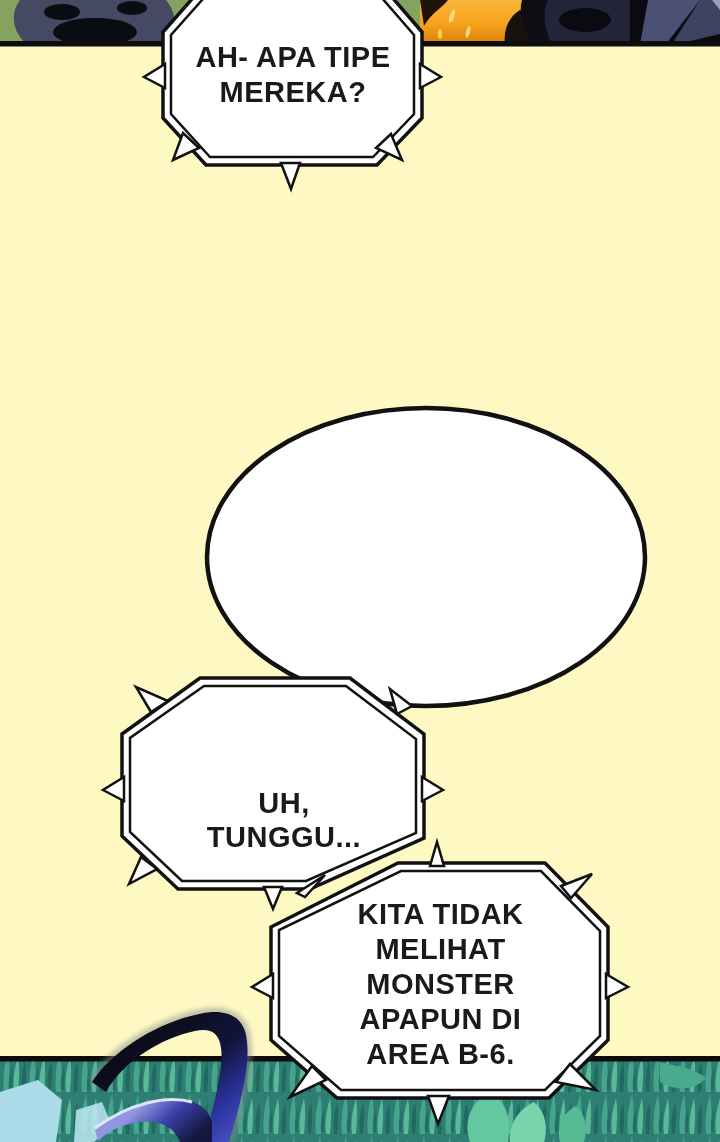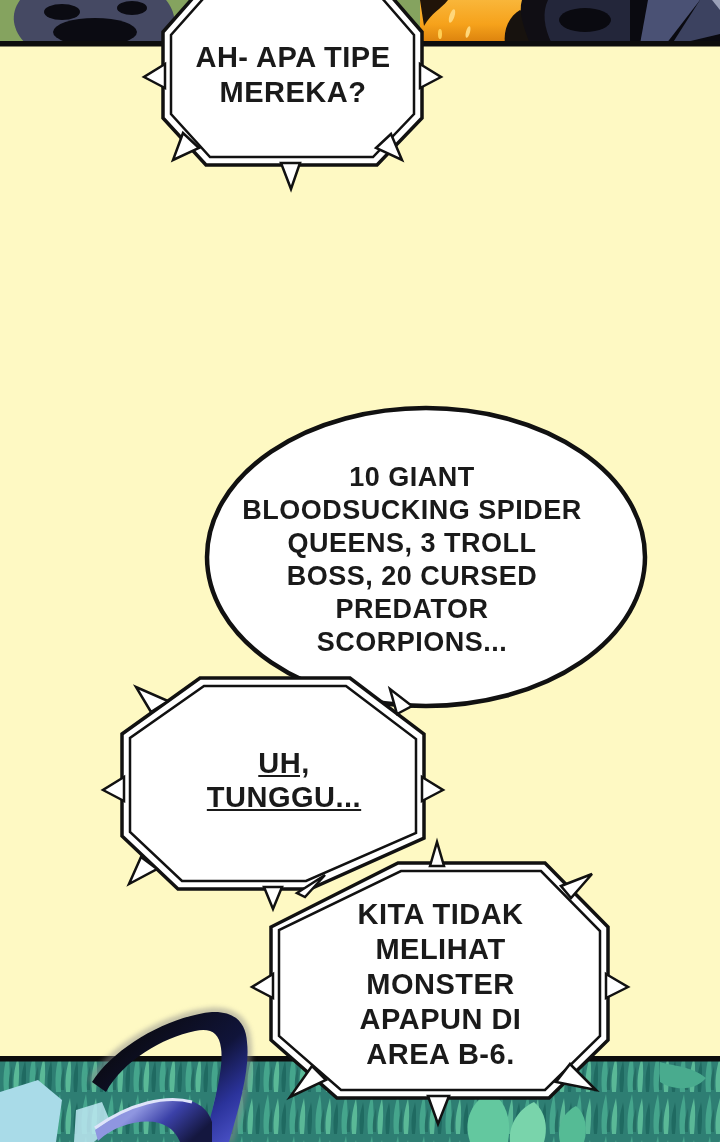--- a/index.html
+++ b/index.html
@@ -8,21 +8,21 @@
     font-family:"Liberation Sans", sans-serif;
   }
   .art-svg{position:absolute;left:0;top:0;width:720px;height:1142px;display:block;}
   .speech-text{
     position:absolute;text-align:center;white-space:pre-line;
     color:#1a1a1a;font-weight:700;letter-spacing:.5px;
     -webkit-user-select:none;user-select:none;
   }
   .t-question{left:158px;top:40px;width:270px;font-size:29px;line-height:35px;}
   .t-answer{left:222px;top:461px;width:380px;font-size:27px;line-height:33px;}
-  .t-wait{left:178px;top:746px;width:212px;font-size:29px;line-height:34px;text-decoration:underline;}
+  .t-wait{left:178px;top:786px;width:212px;font-size:29px;line-height:34px;}
   .t-report{left:288px;top:897px;width:305px;font-size:29px;line-height:35px;}
 </style>
 </head>
 <body>
 
 <div class="page">
 
   <svg class="art-svg" viewBox="0 0 720 1142">
     <defs>
       <linearGradient id="fireGrad" x1="0" y1="1" x2="0" y2="0">
@@ -135,26 +135,20 @@
         <path d="M420,64 L441,77 L420,88 Z"></path>
         <path d="M281,163 L291,189 L300,163 Z"></path>
         <path d="M183,133 L173,160 L199,148 Z"></path>
         <path d="M391,134 L402,160 L376,148 Z"></path>
       </g>
     </g>
   </svg>
 
   <div class="speech-text t-question">AH- APA TIPE
 MEREKA?</div>
-  <div class="speech-text t-answer">10 GIANT
-BLOODSUCKING SPIDER
-QUEENS, 3 TROLL
-BOSS, 20 CURSED
-PREDATOR
-SCORPIONS...</div>
   <div class="speech-text t-wait">UH,
 TUNGGU...</div>
   <div class="speech-text t-report">KITA TIDAK
 MELIHAT
 MONSTER
 APAPUN DI
 AREA B-6.</div>
 
 </div>
 

